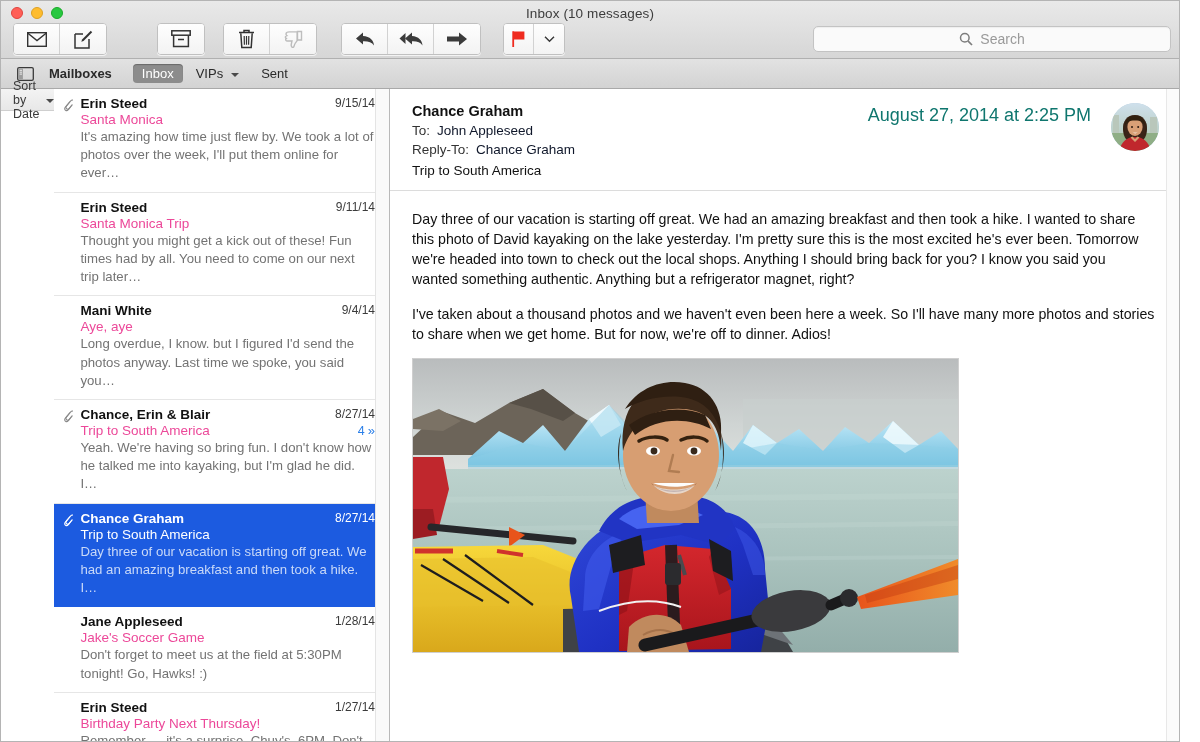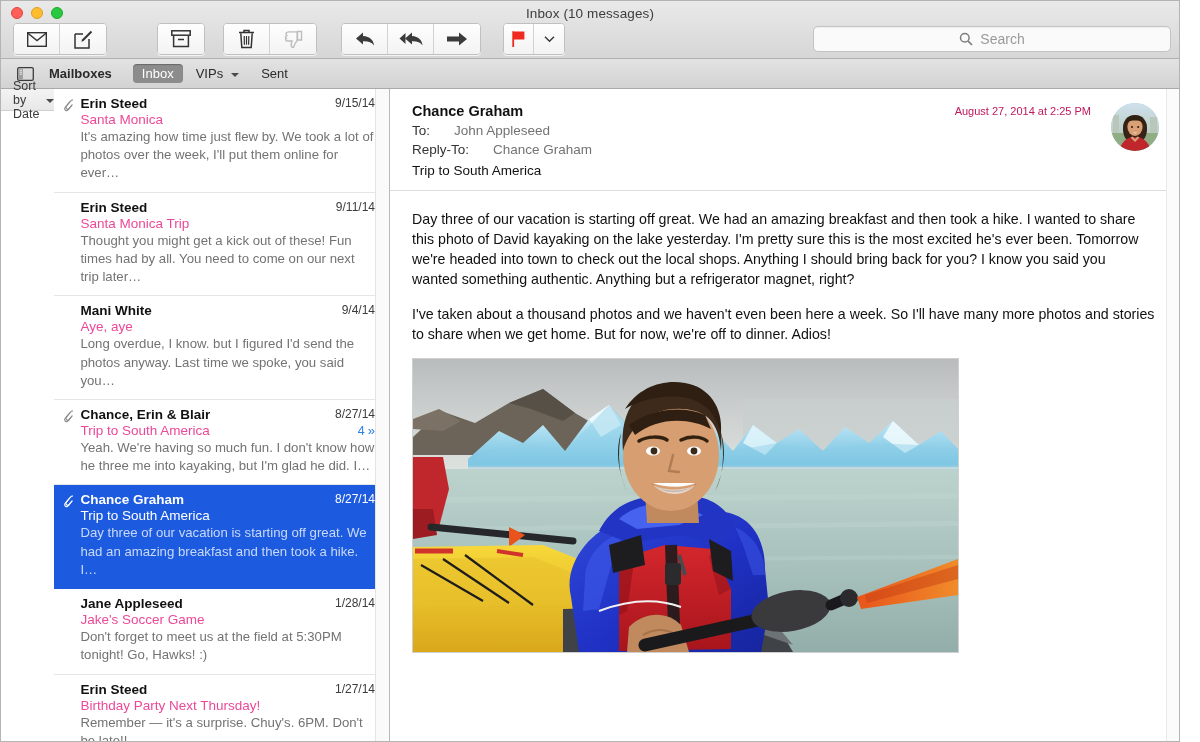--- a/index.html
+++ b/index.html
@@ -178,25 +178,25 @@
   }
   .read-header {
     padding: 14px 24px 12px 22px;
     border-bottom: 1px solid #dcdcdc;
     position: relative;
     min-height: 100px;
   }
   .rh-from { font-size: 14.5px; font-weight: 700; color: #111; margin-bottom: 3px; }
   .rh-row { font-size: 13.5px; color: #1a1a1a; margin-top: 4px; display: flex; gap: 7px; }
   .rh-label { color: #333; }
-  .rh-val { color: #737373; margin-left: 17px; }
+  .rh-val { color: #0f172a; }
   .rh-subject { font-size: 13.5px; color: #111; margin-top: 6px; }
   .rh-date {
     position: absolute; right: 88px; top: 16px;
-    font-size: 11px; color: #be185d;
+    font-size: 18px; color: #0f766e;
   }
   .avatar {
     position: absolute; right: 20px; top: 14px;
     width: 48px; height: 48px; border-radius: 50%;
     overflow: hidden; background: #b8cfe0;
   }
 
   .read-body { padding: 18px 24px 10px 22px; overflow: hidden; }
   .body-para {
     font-size: 14.2px; color: #111; line-height: 1.42;
@@ -417,21 +417,21 @@
                 </svg>
               </span>
               <div class="row-top">
                 <span class="sender">Chance, Erin &amp; Blair</span>
                 <span class="date">8/27/14</span>
               </div>
               <div class="subject-line">
                 <span class="subject">Trip to South America</span>
                 <span class="thread-count"><span>4</span><span class="arrows">»</span></span>
               </div>
-              <div class="preview">Yeah. We're having so much fun. I don't know how he three me into kayaking, but I'm glad he did. I…</div>
+              <div class="preview">Yeah. We're having so bring fun. I don't know how he talked me into kayaking, but I'm glad he did. I…</div>
             </div>
             <div class="msg-row selected">
               <span class="clip">
                 <svg width="12" height="15" viewBox="0 0 12 15">
                   <path d="M8.6 4 L4.2 9.4 C3.4 10.4 3.6 11.6 4.5 12.2 C5.4 12.8 6.6 12.5 7.3 11.6 L11 7" fill="none" stroke="currentColor" stroke-width="1.1" stroke-linecap="round"></path>
                   <path d="M11 7 L8.3 10.3 C7.6 11.2 6.4 11.4 5.6 10.8 C4.8 10.2 4.7 9 5.4 8.1 L9.5 3.1 C10.4 2 12 1.8 13 2.6" fill="none" stroke="currentColor" stroke-width="1.1" stroke-linecap="round"></path>
                 </svg>
               </span>
               <div class="row-top">
                 <span class="sender">Chance Graham</span>

